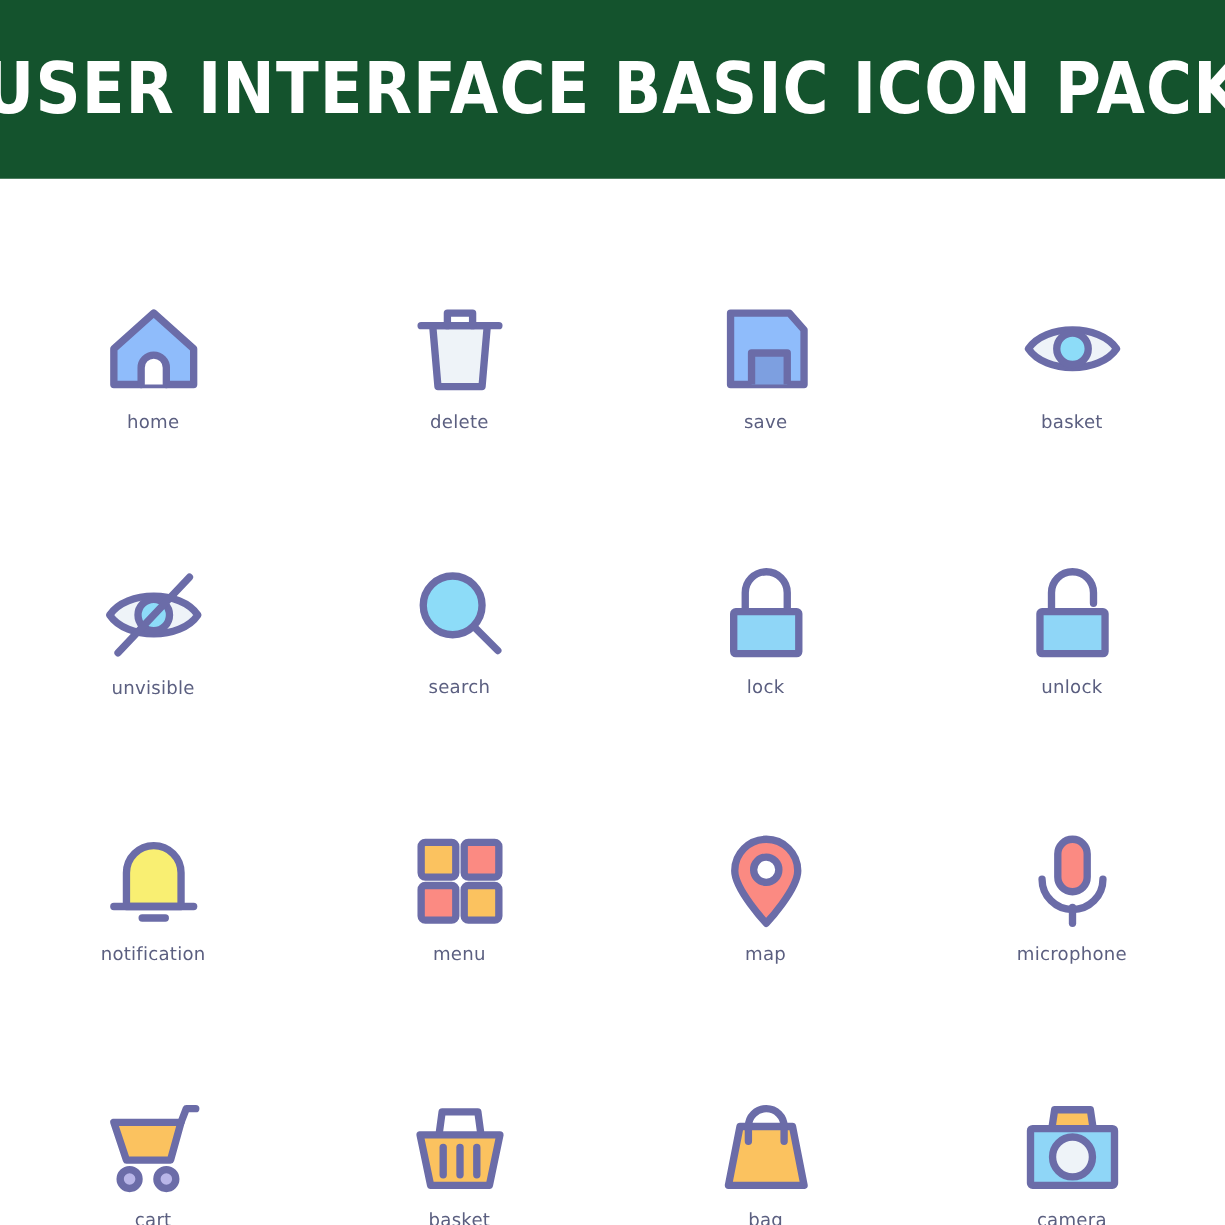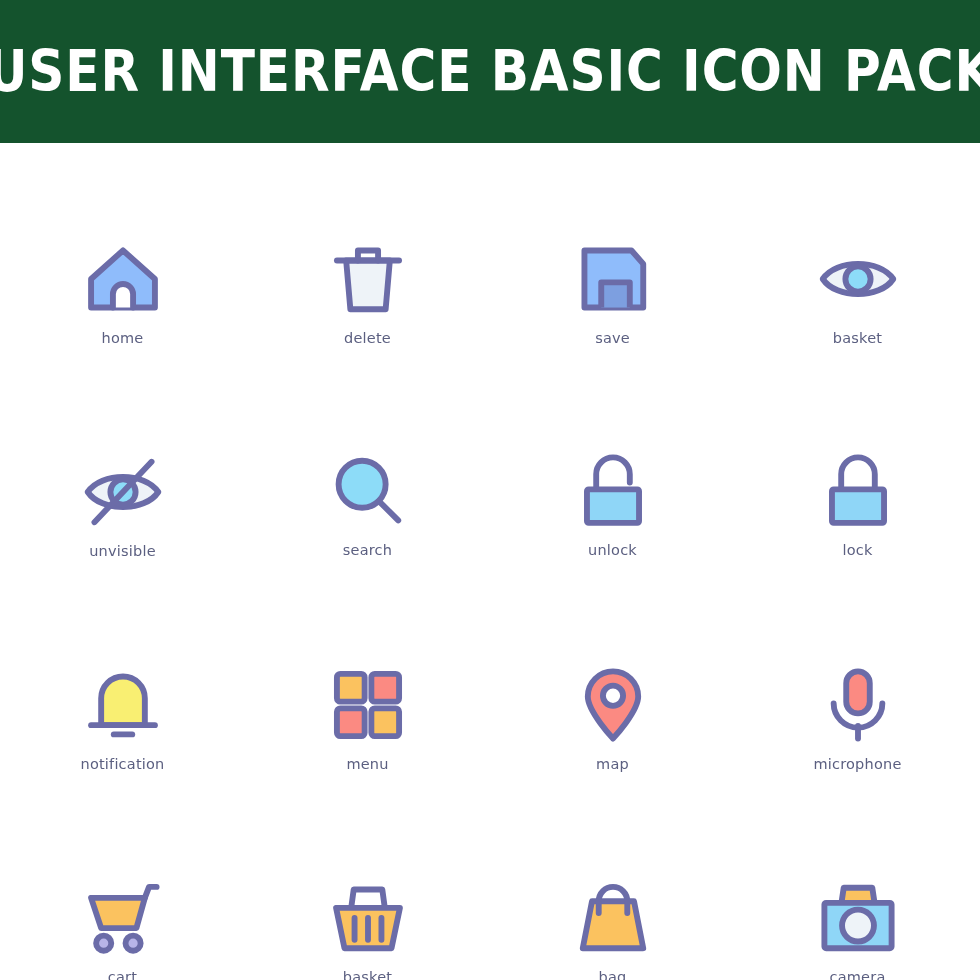--- a/index.html
+++ b/index.html
@@ -146,35 +146,35 @@
         <line x1="63" y1="62" x2="86" y2="85" stroke="#6b6ca8" stroke-width="7" stroke-linecap="round"></line>
       </svg>
     </div>
     <div class="icon-label">search</div>
   </div>
 
 
   <div class="icon-cell row-2">
     <div class="icon-art">
       <svg viewBox="0 0 100 100">
+        <path d="M30 50 L30 30 A20 20 0 0 1 70 30 L70 50" fill="none" stroke="#6b6ca8" stroke-width="7" stroke-linecap="round"></path>
+        <rect x="19" y="48" width="62" height="40" rx="2" fill="#8fd6f7" stroke="#6b6ca8" stroke-width="7" stroke-linejoin="round"></rect>
+      </svg>
+    </div>
+    <div class="icon-label">lock</div>
+  </div>
+
+  <div class="icon-cell row-2">
+    <div class="icon-art">
+      <svg viewBox="0 0 100 100">
         <path d="M30 48 L30 30 A20 20 0 0 1 70 30 L70 40" fill="none" stroke="#6b6ca8" stroke-width="7" stroke-linecap="round"></path>
         <rect x="19" y="48" width="62" height="40" rx="2" fill="#8fd6f7" stroke="#6b6ca8" stroke-width="7" stroke-linejoin="round"></rect>
       </svg>
     </div>
     <div class="icon-label">unlock</div>
-  </div>
-
-  <div class="icon-cell row-2">
-    <div class="icon-art">
-      <svg viewBox="0 0 100 100">
-        <path d="M30 50 L30 30 A20 20 0 0 1 70 30 L70 50" fill="none" stroke="#6b6ca8" stroke-width="7" stroke-linecap="round"></path>
-        <rect x="19" y="48" width="62" height="40" rx="2" fill="#8fd6f7" stroke="#6b6ca8" stroke-width="7" stroke-linejoin="round"></rect>
-      </svg>
-    </div>
-    <div class="icon-label">lock</div>
   </div>
 
   <div class="icon-cell row-2">
     <div class="icon-art">
       <svg viewBox="0 0 100 100">
         <path d="M24 74 L24 42 A26 26 0 0 1 76 42 L76 74 Z" fill="#f9ef72" stroke="#6b6ca8" stroke-width="7" stroke-linejoin="round"></path>
         <line x1="12" y1="74" x2="88" y2="74" stroke="#6b6ca8" stroke-width="7" stroke-linecap="round"></line>
         <line x1="39" y1="85" x2="61" y2="85" stroke="#6b6ca8" stroke-width="7" stroke-linecap="round"></line>
       </svg>
     </div>

